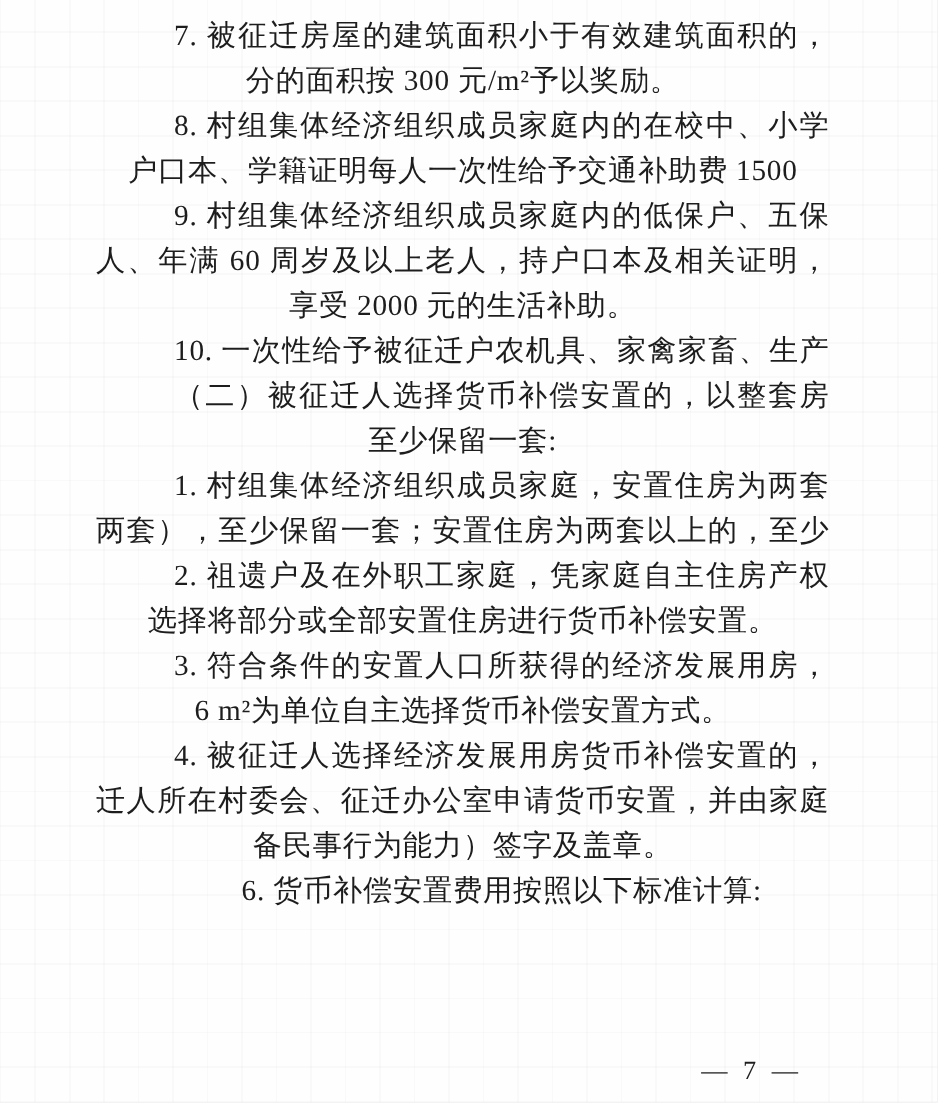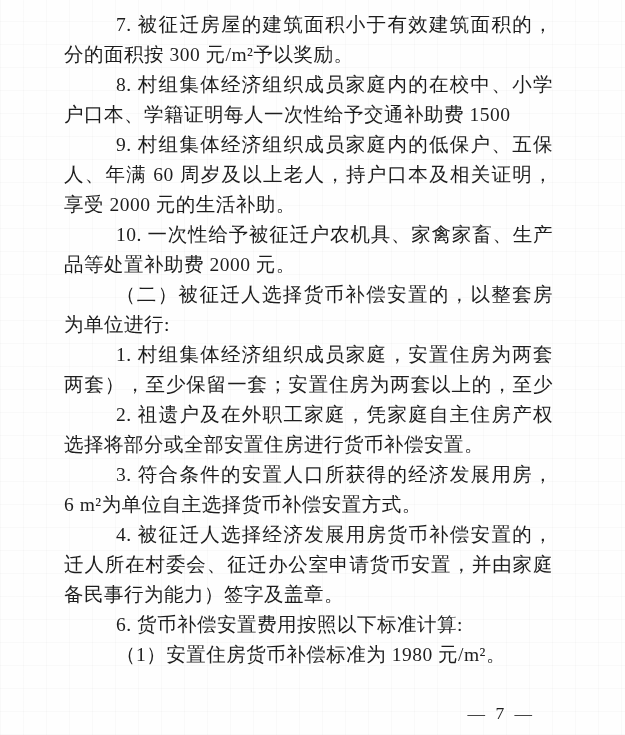--- a/index.html
+++ b/index.html
@@ -26,21 +26,21 @@
     left: 64px;
     top: 10px;
     width: 489px;
     font-size: 19.5px;
     line-height: 30px;
     letter-spacing: 0.5px;
   }
   .line {
     height: 30px;
     overflow: hidden;
-    text-align: left;
+    text-align: center;
   }
   .line.indent {
     text-indent: 52px;
   }
   .line.justify {
     text-align: justify;
     text-align-last: justify;
     text-justify: inter-character;
   }
   .page-number {
@@ -59,29 +59,27 @@
 <div class="page">
   <div class="text-block">
       <div class="line indent justify">7. 被征迁房屋的建筑面积小于有效建筑面积的，其不足部</div>
       <div class="line">分的面积按 300 元/m²予以奖励。</div>
       <div class="line indent justify">8. 村组集体经济组织成员家庭内的在校中、小学学生，持</div>
       <div class="line">户口本、学籍证明每人一次性给予交通补助费 1500 元。</div>
       <div class="line indent justify">9. 村组集体经济组织成员家庭内的低保户、五保户、残疾</div>
       <div class="line justify">人、年满 60 周岁及以上老人，持户口本及相关证明，每户（人）</div>
       <div class="line">享受 2000 元的生活补助。</div>
       <div class="line indent justify">10. 一次性给予被征迁户农机具、家禽家畜、生产生活必须</div>
-      <div class="line">品等处置补助费 2000 元。</div>
       <div class="line indent justify">（二）被征迁人选择货币补偿安置的，以整套房屋（60 m²）</div>
-      <div class="line">为单位进行:</div>
+      <div class="line">至少保留一套:</div>
       <div class="line indent justify">1. 村组集体经济组织成员家庭，安置住房为两套以内的（含</div>
       <div class="line justify">两套），至少保留一套；安置住房为两套以上的，至少保留两套</div>
       <div class="line indent justify">2. 祖遗户及在外职工家庭，凭家庭自主住房产权证明，可</div>
       <div class="line">选择将部分或全部安置住房进行货币补偿安置。</div>
       <div class="line indent justify">3. 符合条件的安置人口所获得的经济发展用房，按照人均</div>
       <div class="line">6 m²为单位自主选择货币补偿安置方式。</div>
       <div class="line indent justify">4. 被征迁人选择经济发展用房货币补偿安置的，应向被征</div>
       <div class="line justify">迁人所在村委会、征迁办公室申请货币安置，并由家庭成员（具</div>
       <div class="line">备民事行为能力）签字及盖章。</div>
       <div class="line indent">6. 货币补偿安置费用按照以下标准计算:</div>
-      <div class="line indent">（1）安置住房货币补偿标准为 1980 元/m²。</div>
     </div>
   <div class="page-number">— 7 —</div>
 </div>
 
 </body></html>

